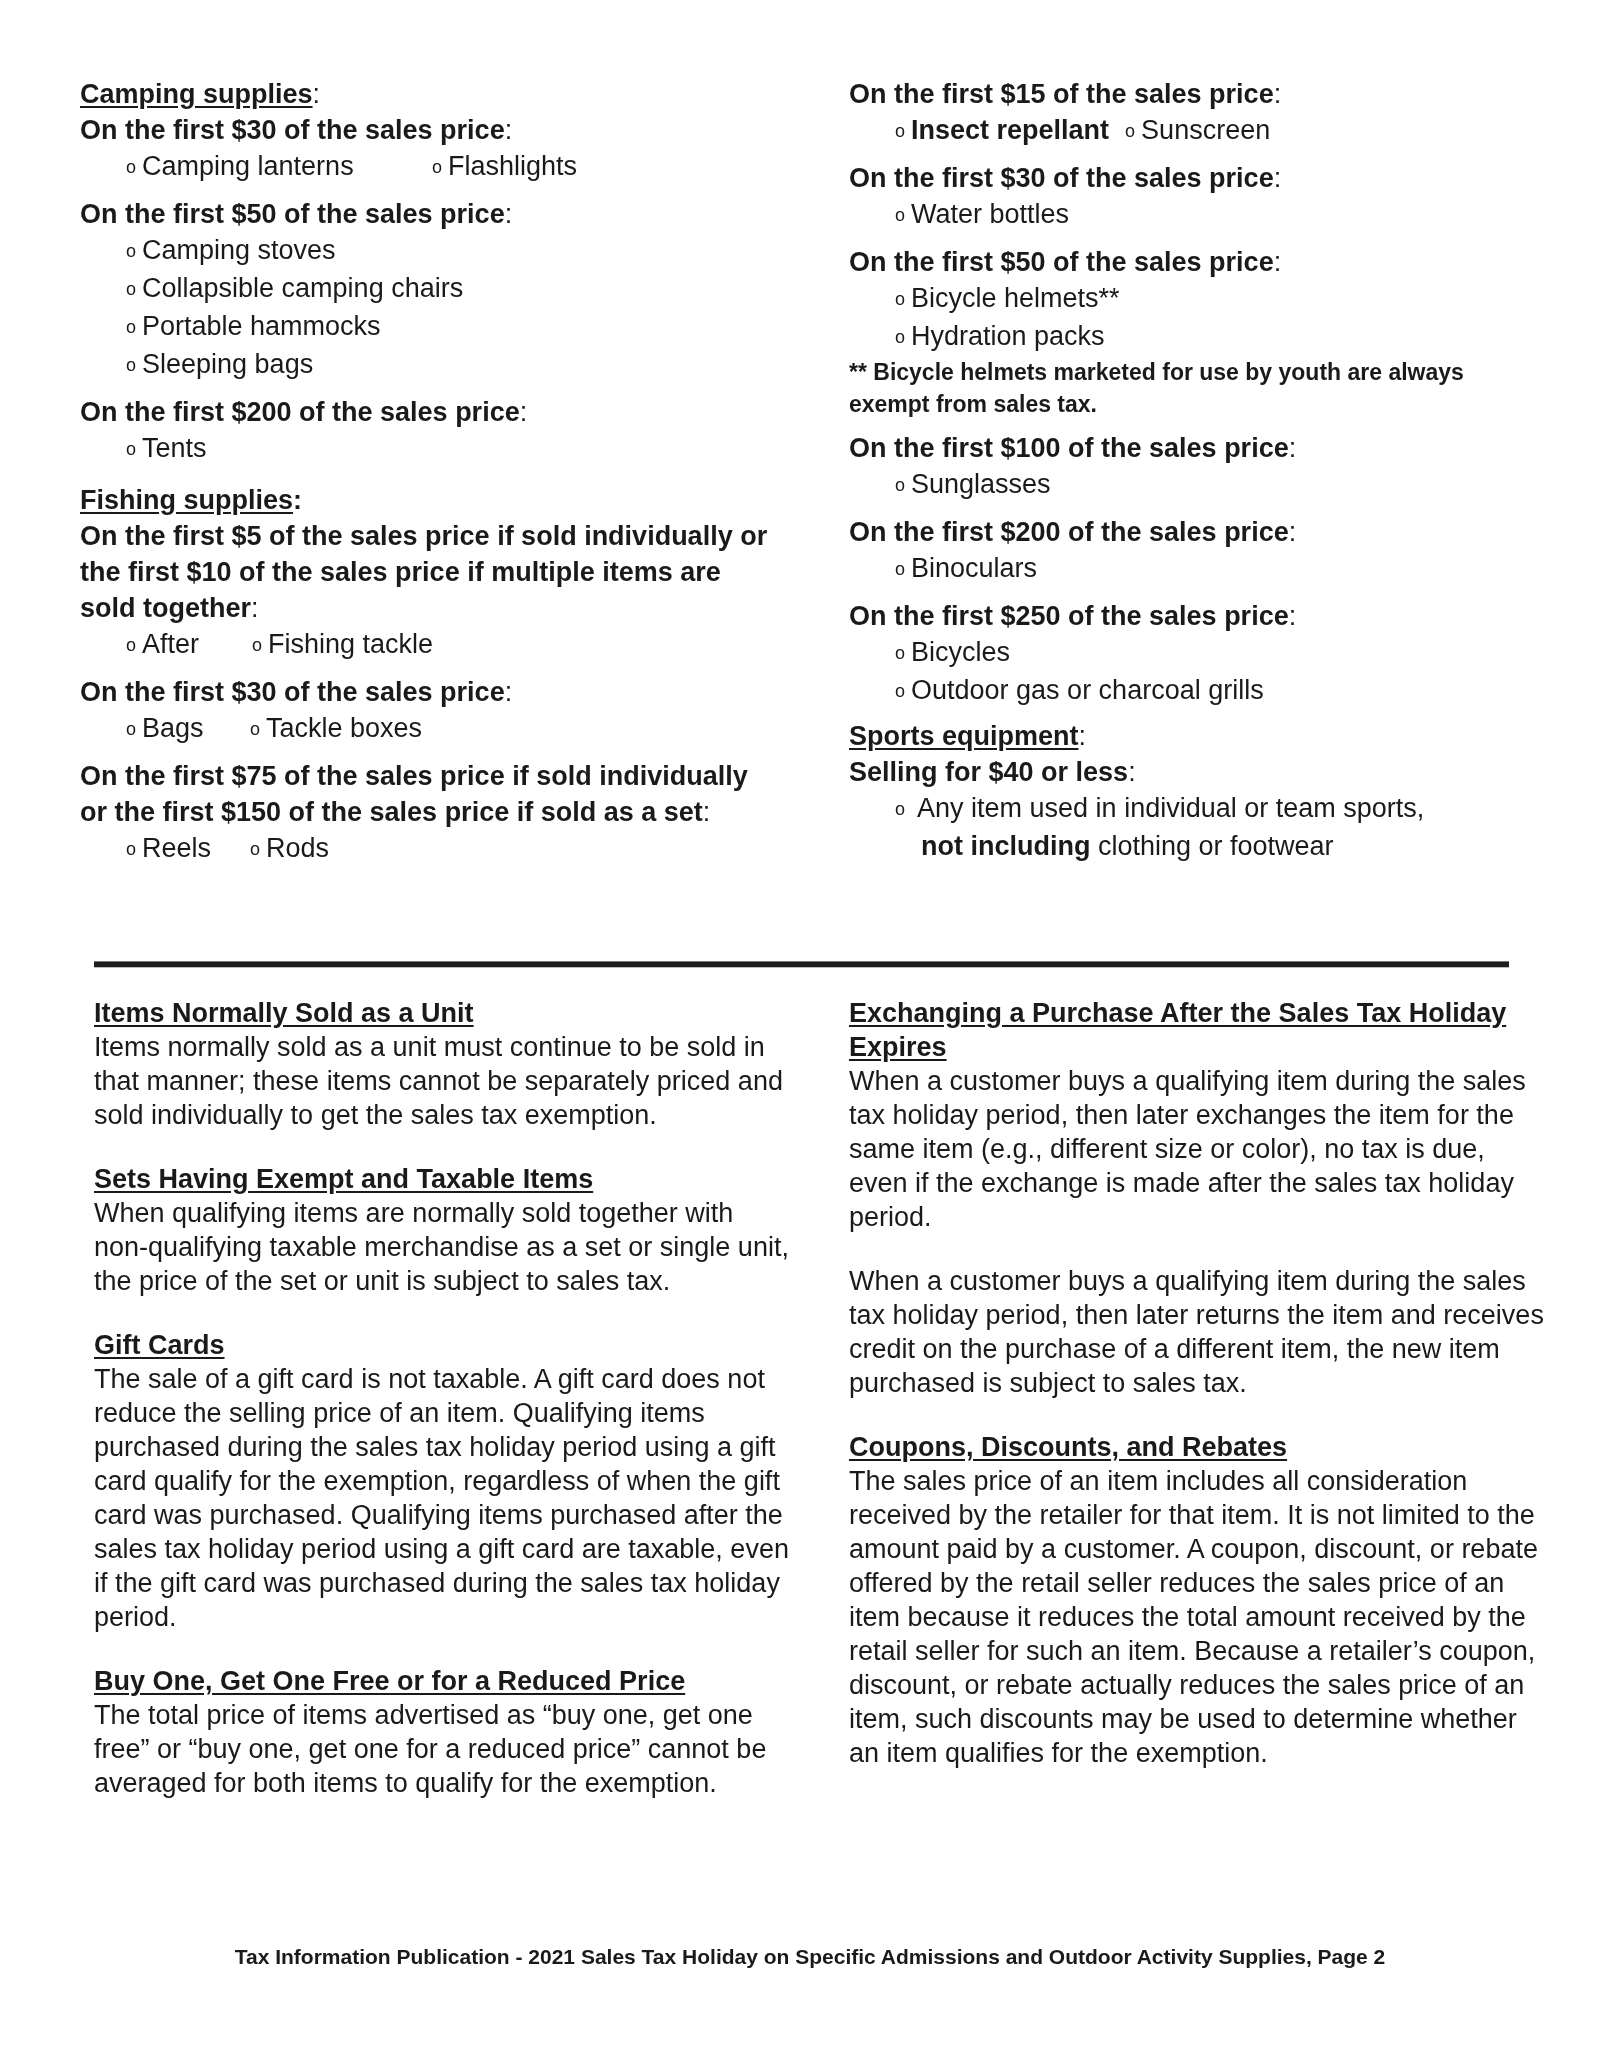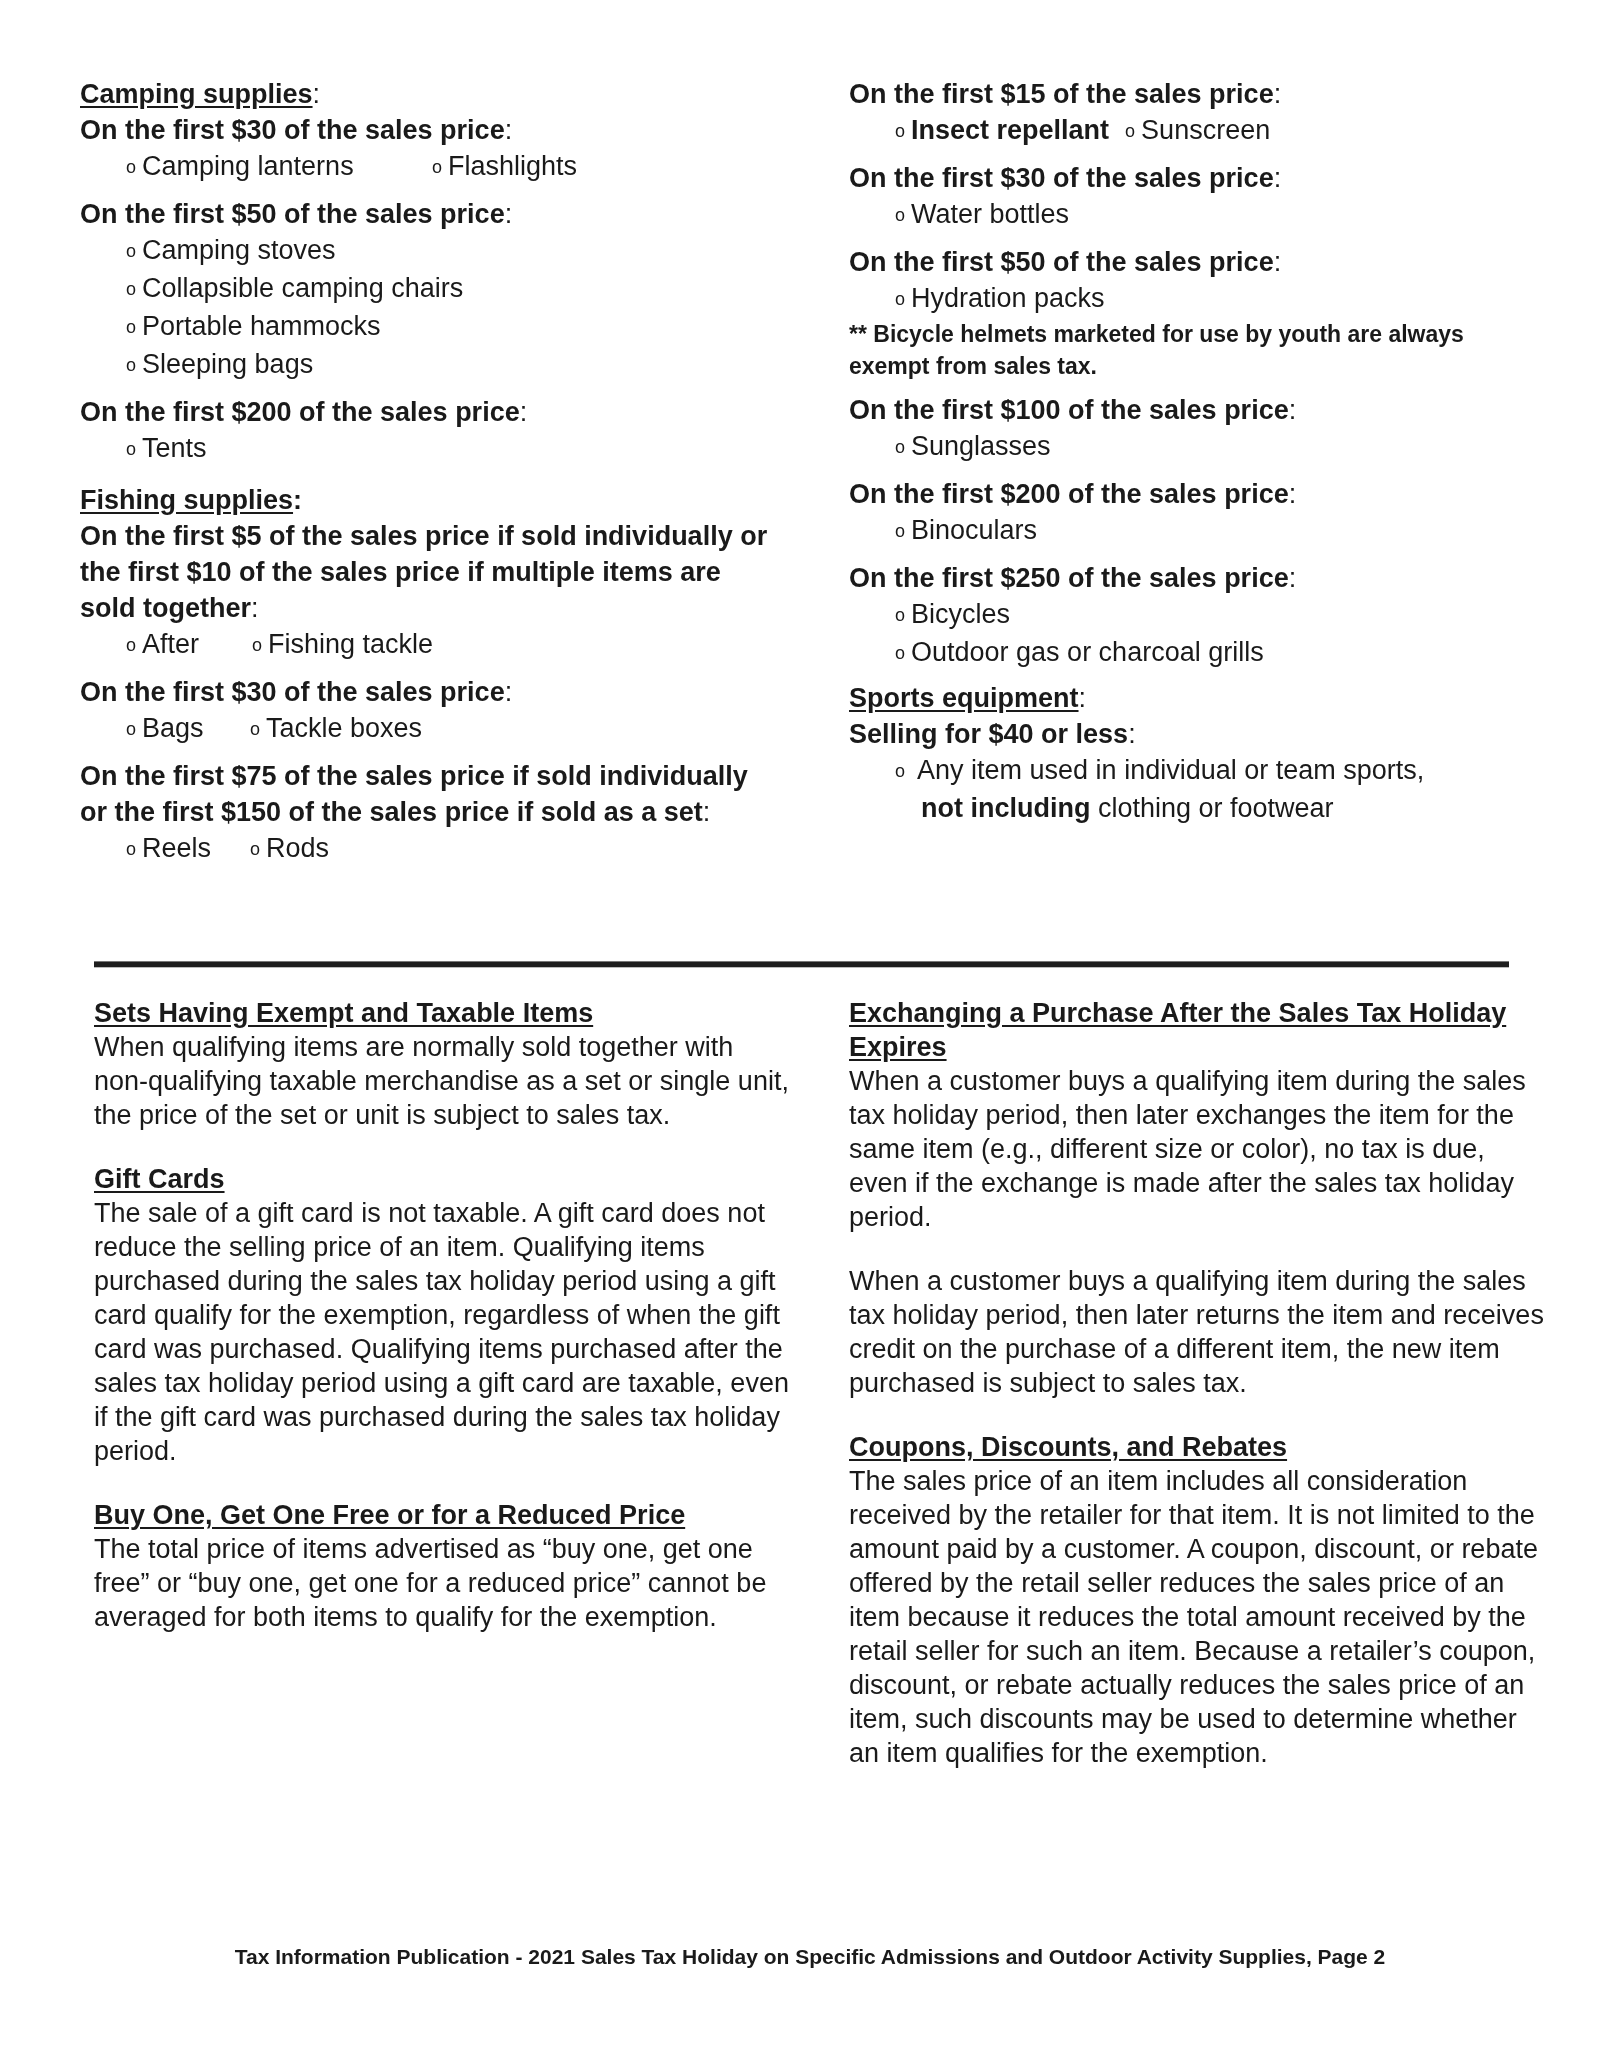--- a/index.html
+++ b/index.html
@@ -98,20 +98,21 @@
       <li><span class="bullet">o</span><span style="margin-right:16px;font-weight:bold;">Insect repellant</span><span class="bullet">o</span><span>Sunscreen</span></li>
     </ul>
 
     <div class="tier"><span>On the first $30 of the sales price</span><span class="colon">:</span></div>
     <ul class="items">
       <li><span class="bullet">o</span><span>Water bottles</span></li>
     </ul>
 
     <div class="tier"><span>On the first $50 of the sales price</span><span class="colon">:</span></div>
     <ul class="items">
+      <li><span class="bullet">o</span><span>Bicycle helmets**</span></li>
       <li><span class="bullet">o</span><span>Hydration packs</span></li>
     </ul>
     <div class="note">** Bicycle helmets marketed for use by youth are always exempt from sales tax.</div>
 
     <div class="tier"><span>On the first $100 of the sales price</span><span class="colon">:</span></div>
     <ul class="items">
       <li><span class="bullet">o</span><span>Sunglasses</span></li>
     </ul>
 
     <div class="tier"><span>On the first $200 of the sales price</span><span class="colon">:</span></div>
@@ -134,20 +135,24 @@
       <span>Any item used in individual or team sports,</span>
       <span class="line2"><b>not including</b><span> clothing or footwear</span></span>
     </div>
   </div>
 </div>
 
 <div class="divider"></div>
 
 <div class="col col-left-bottom">
   <div>
+    <div class="sec-title">Items Normally Sold as a Unit</div>
+    <p class="sec-body">Items normally sold as a unit must continue to be sold in that manner; these items cannot be separately priced and sold individually to get the sales tax exemption.</p>
+  </div>
+  <div>
     <div class="sec-title">Sets Having Exempt and Taxable Items</div>
     <p class="sec-body">When qualifying items are normally sold together with non-qualifying taxable merchandise as a set or single unit, the price of the set or unit is subject to sales tax.</p>
   </div>
   <div>
     <div class="sec-title">Gift Cards</div>
     <p class="sec-body">The sale of a gift card is not taxable. A gift card does not reduce the selling price of an item. Qualifying items purchased during the sales tax holiday period using a gift card qualify for the exemption, regardless of when the gift card was purchased. Qualifying items purchased after the sales tax holiday period using a gift card are taxable, even if the gift card was purchased during the sales tax holiday period.</p>
   </div>
   <div>
     <div class="sec-title">Buy One, Get One Free or for a Reduced Price</div>
     <p class="sec-body">The total price of items advertised as “buy one, get one free” or “buy one, get one for a reduced price” cannot be averaged for both items to qualify for the exemption.</p>

